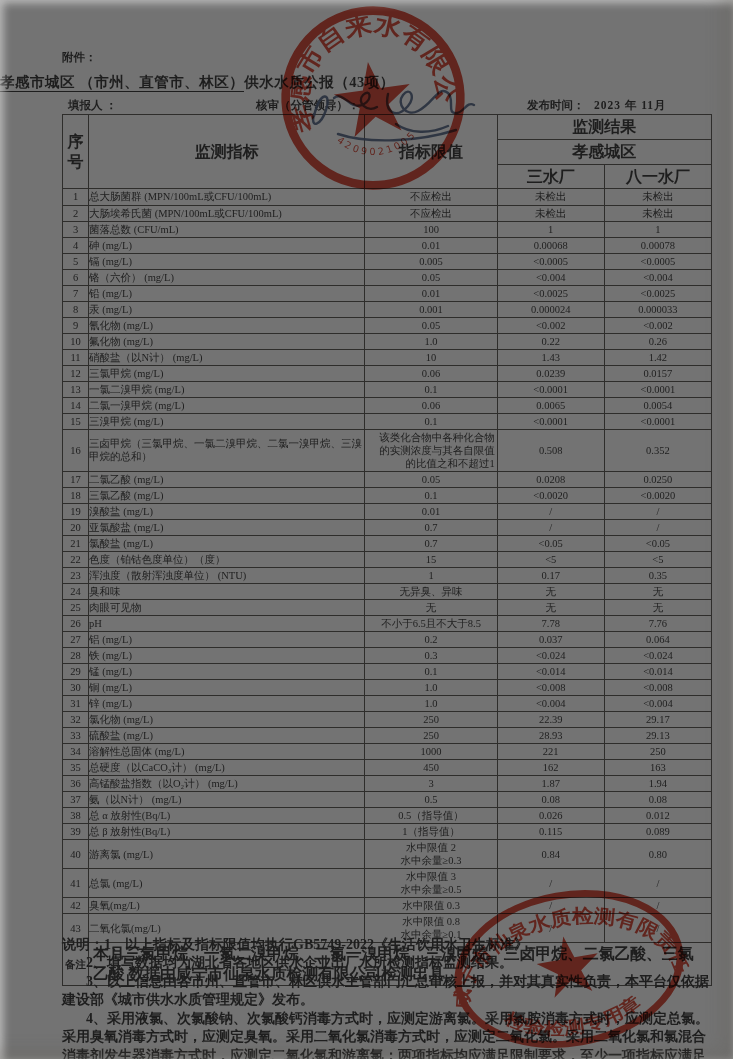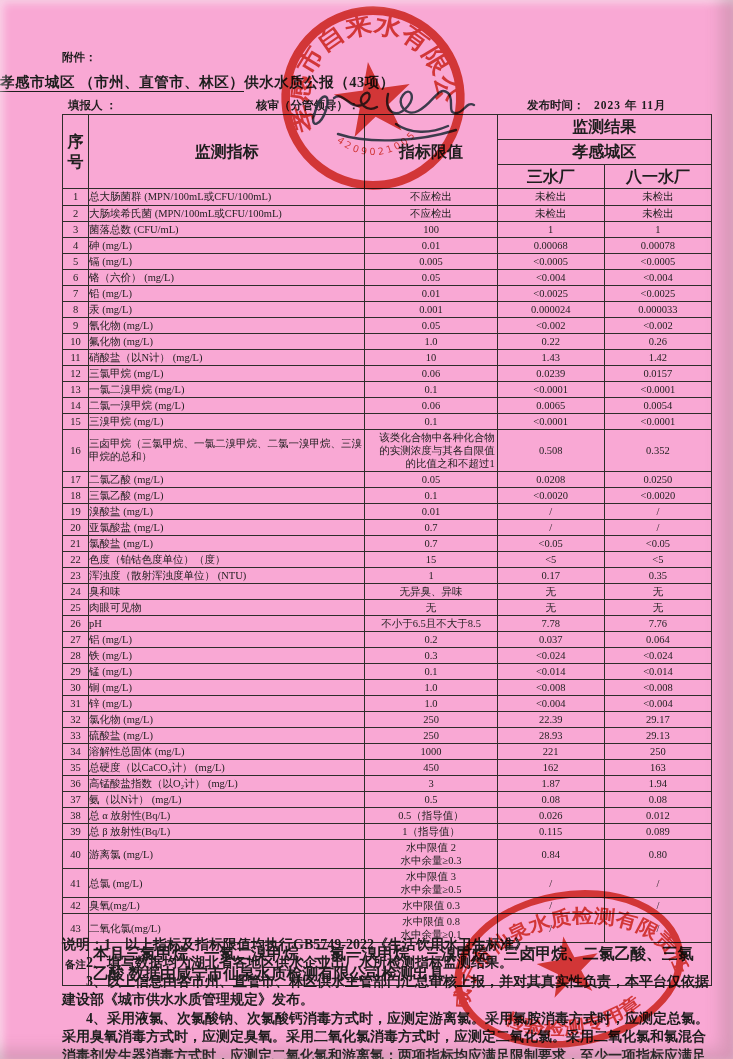--- a/index.html
+++ b/index.html
@@ -1,17 +1,17 @@
 <!DOCTYPE html>
 <html><head>
 <meta charset="utf-8">
 <style>
   html,body{margin:0;padding:0;}
   body{background:#e7e5e1;font-family:"Liberation Serif","DejaVu Serif",serif;}
-  .page{position:relative;width:733px;height:1059px;background:#f9a8d4;overflow:hidden;color:#1e1e1e;}
+  .page{position:relative;width:733px;height:1059px;background:#737373;overflow:hidden;color:#1e1e1e;}
   .page::after{content:'';position:absolute;inset:0;pointer-events:none;
     box-shadow:inset -12px -9px 16px rgba(95,90,84,.22), inset 3px 3px 8px rgba(255,255,255,.55);}
   .attachment{position:absolute;left:62px;top:50px;font-size:11.5px;font-weight:bold;}
   .title{position:absolute;left:0;top:73px;width:100%;text-align:left;font-size:14.5px;font-weight:bold;letter-spacing:.5px;}
   .title .u{border-bottom:1.5px solid #1e1e1e;padding-bottom:1px;}
   .meta{position:absolute;top:98px;left:0;width:100%;font-size:11.5px;font-weight:bold;}
   .meta .filler{position:absolute;left:68px;top:0;}
   .meta .reviewer{position:absolute;left:256px;top:0;}
   .meta .publish{position:absolute;left:527px;top:0;}
   .meta .pubdate{position:absolute;left:594px;top:0;letter-spacing:1px;}

